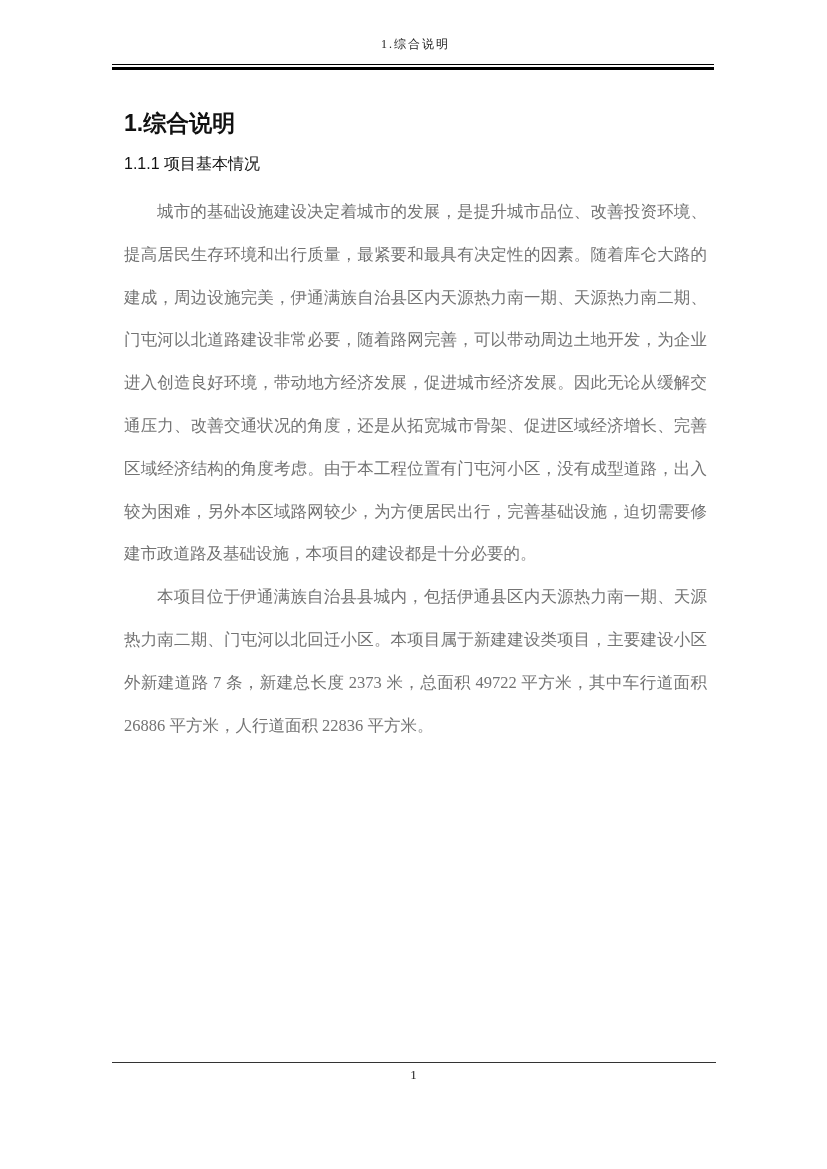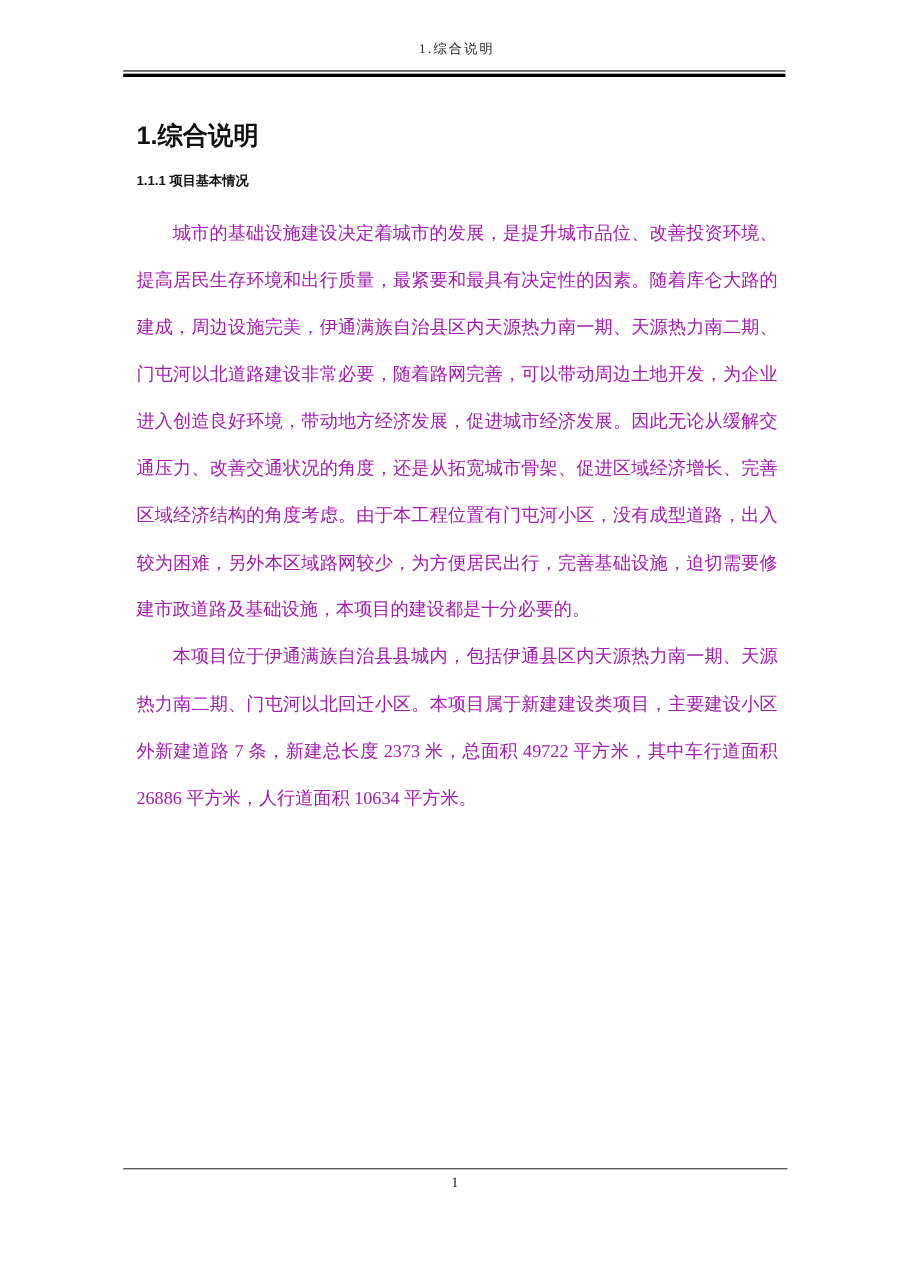--- a/index.html
+++ b/index.html
@@ -46,35 +46,35 @@
     margin: 17px 0 0 0;
     font-family: "Liberation Sans", sans-serif;
     font-weight: bold;
     font-size: 20px;
     line-height: 28px;
     color: #111111;
   }
   .h3 {
     margin: 15px 0 0 0;
     font-family: "Liberation Sans", sans-serif;
-    font-weight: bold;
-    font-size: 12px;
+    font-weight: normal;
+    font-size: 16px;
     line-height: 22px;
     color: #111111;
   }
   .body-text {
     margin-top: 16px;
   }
   .body-text p {
     margin: 0;
     font-size: 16.5px;
     line-height: 42.8px;
     text-align: justify;
     text-indent: 2em;
-    color: #a21caf;
+    color: #737373;
     font-family: "Liberation Serif", serif;
   }
   .footer-rule {
     position: absolute;
     left: 112px;
     top: 1062px;
     width: 604px;
     border-top: 1px solid #333333;
   }
   .page-number {
@@ -108,21 +108,21 @@
 
     <div class="header-rule"></div>
 
     <div class="h1">1.综合说明</div>
 
 
     <div class="h3">1.1.1 项目基本情况</div>
 
     <div class="body-text">
       <p>城市的基础设施建设决定着城市的发展，是提升城市品位、改善投资环境、提高居民生存环境和出行质量，最紧要和最具有决定性的因素。随着库仑大路的建成，周边设施完美，伊通满族自治县区内天源热力南一期、天源热力南二期、门屯河以北道路建设非常必要，随着路网完善，可以带动周边土地开发，为企业进入创造良好环境，带动地方经济发展，促进城市经济发展。因此无论从缓解交通压力、改善交通状况的角度，还是从拓宽城市骨架、促进区域经济增长、完善区域经济结构的角度考虑。由于本工程位置有门屯河小区，没有成型道路，出入较为困难，另外本区域路网较少，为方便居民出行，完善基础设施，迫切需要修建市政道路及基础设施，本项目的建设都是十分必要的。</p>
-      <p>本项目位于伊通满族自治县县城内，包括伊通县区内天源热力南一期、天源热力南二期、门屯河以北回迁小区。本项目属于新建建设类项目，主要建设小区外新建道路 7 条，新建总长度 2373 米，总面积 49722 平方米，其中车行道面积 26886 平方米，人行道面积 10634 平方米。</p>
+      <p>本项目位于伊通满族自治县县城内，包括伊通县区内天源热力南一期、天源热力南二期、门屯河以北回迁小区。本项目属于新建建设类项目，主要建设小区外新建道路 7 条，新建总长度 2373 米，总面积 49722 平方米，其中车行道面积 26886 平方米，人行道面积 22836 平方米。</p>
     </div>
   </div>
 
   <div class="footer-rule"></div>
 
   <div class="page-number">1</div>
 
 </div>
 
 </body></html>

